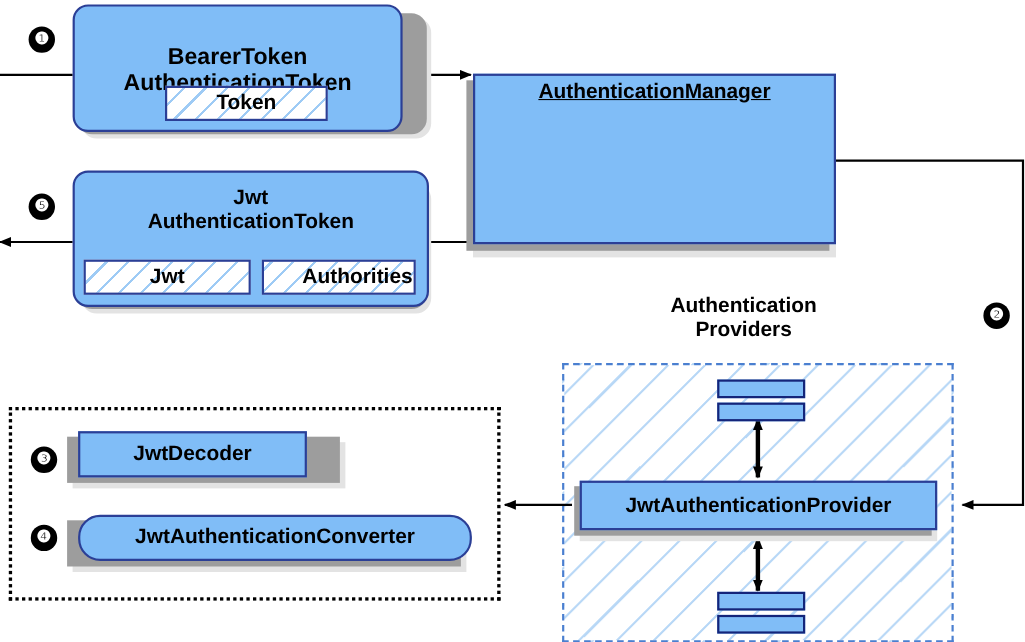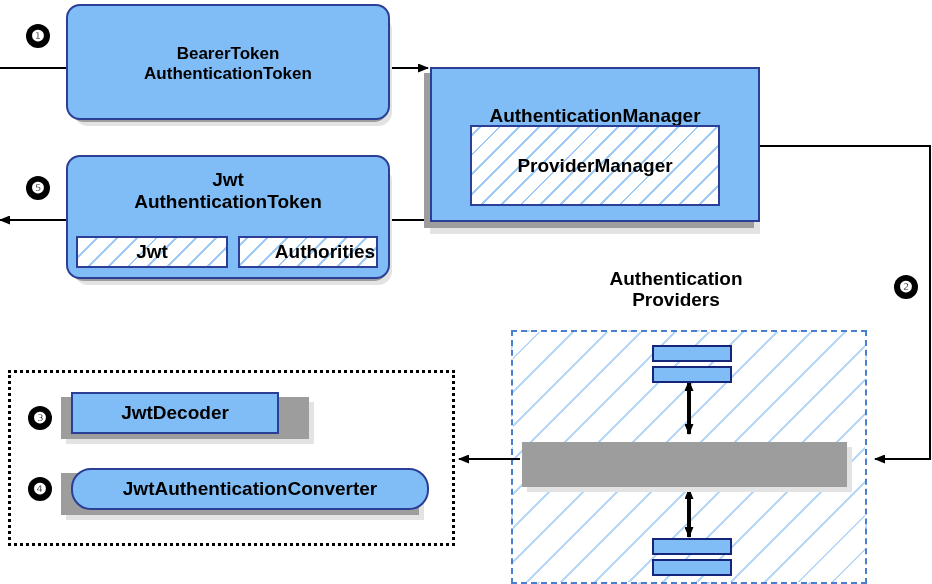--- a/index.html
+++ b/index.html
@@ -165,51 +165,54 @@
 
     <line x1="66" y1="220" x2="0" y2="220" stroke="#000000" stroke-width="2" marker-end="url(#arrowEnd)"></line>
 
     <line x1="689" y1="381" x2="689" y2="434" stroke="#000000" stroke-width="4" marker-start="url(#arrowStart)" marker-end="url(#arrowEnd)"></line>
 
     <line x1="689" y1="489" x2="689" y2="537" stroke="#000000" stroke-width="4" marker-start="url(#arrowStart)" marker-end="url(#arrowEnd)"></line>
   </svg>
 
   <div class="shadow2 rounded" style="left:74px; top:16px; width:318px; height:110px;"></div>
   <div class="shadow1 rounded" style="left:70px; top:12px; width:318px; height:110px;"></div>
-  <div class="node rounded" style="left:66px; top:4px; width:324px; height:116px; font-size:17px; padding-top:4px;">
+  <div class="node rounded" style="left:66px; top:4px; width:300px; height:116px; font-size:21px; padding-top:4px;">
     <span class="title-line">BearerToken</span>
     <span class="title-line">AuthenticationToken</span>
   </div>
+  <div class="hatchbox" style="left:150px; top:78px; width:148px; height:32px; font-size:19px;">Token</div>
 
   <div class="shadow2 rounded" style="left:74px; top:167px; width:318px; height:118px;"></div>
   <div class="shadow1 rounded" style="left:70px; top:163px; width:318px; height:118px;"></div>
   <div class="node rounded" style="left:66px; top:155px; width:324px; height:124px; font-size:19px; padding-top:2px; justify-content:flex-start;">
     <span class="title-line" style="margin-top:10px;">Jwt</span>
     <span class="title-line">AuthenticationToken</span>
   </div>
   <div class="hatchbox" style="left:76px; top:236px; width:152px; height:32px; font-size:19px;">Jwt</div>
   <div class="hatchbox" style="left:238px; top:236px; width:140px; height:32px; font-size:19px;padding-left:34px;">Authorities</div>
 
   <div class="shadow2" style="left:430px; top:79px; width:330px; height:155px;"></div>
   <div class="shadow1" style="left:424px; top:73px; width:330px; height:155px;"></div>
   <div class="node" style="left:430px; top:67px; width:330px; height:155px; font-size:19px; justify-content:flex-start;">
-    <span class="title-line" style="margin-top:36px;">AuthenticationManager</span>
-  </div>
-  <div class="hatchbox" style="left:470px; top:125px; width:250px; height:81px; font-size:19px;">ProviderManager</div>
+    <span class="title-line" style="margin-top:4px;text-decoration:underline;">AuthenticationManager</span>
+  </div>
 
   <div class="caption" style="left:564px; top:268px; width:224px; font-size:19px;">
     <span class="title-line">Authentication</span>
     <span class="title-line">Providers</span>
   </div>
 
   <div class="mini-bar" style="left:652px; top:345px; width:80px; height:17px;"></div>
   <div class="mini-bar" style="left:652px; top:366px; width:80px; height:17px;"></div>
 
   <div class="shadow2" style="left:527px; top:447px; width:325px; height:45px;"></div>
   <div class="shadow1" style="left:522px; top:442px; width:325px; height:45px;"></div>
+  <div class="node" style="left:527px; top:437px; width:325px; height:45px; font-size:19px;">
+    <span>JwtAuthenticationProvider</span>
+  </div>
 
   <div class="mini-bar" style="left:652px; top:538px; width:80px; height:17px;"></div>
   <div class="mini-bar" style="left:652px; top:559px; width:80px; height:17px;"></div>
 
   <div class="shadow2" style="left:66px; top:402px; width:248px; height:42px;"></div>
   <div class="shadow1" style="left:61px; top:397px; width:248px; height:42px;"></div>
   <div class="node" style="left:71px; top:392px; width:208px; height:42px; font-size:19px;">
     <span>JwtDecoder</span>
   </div>
 

